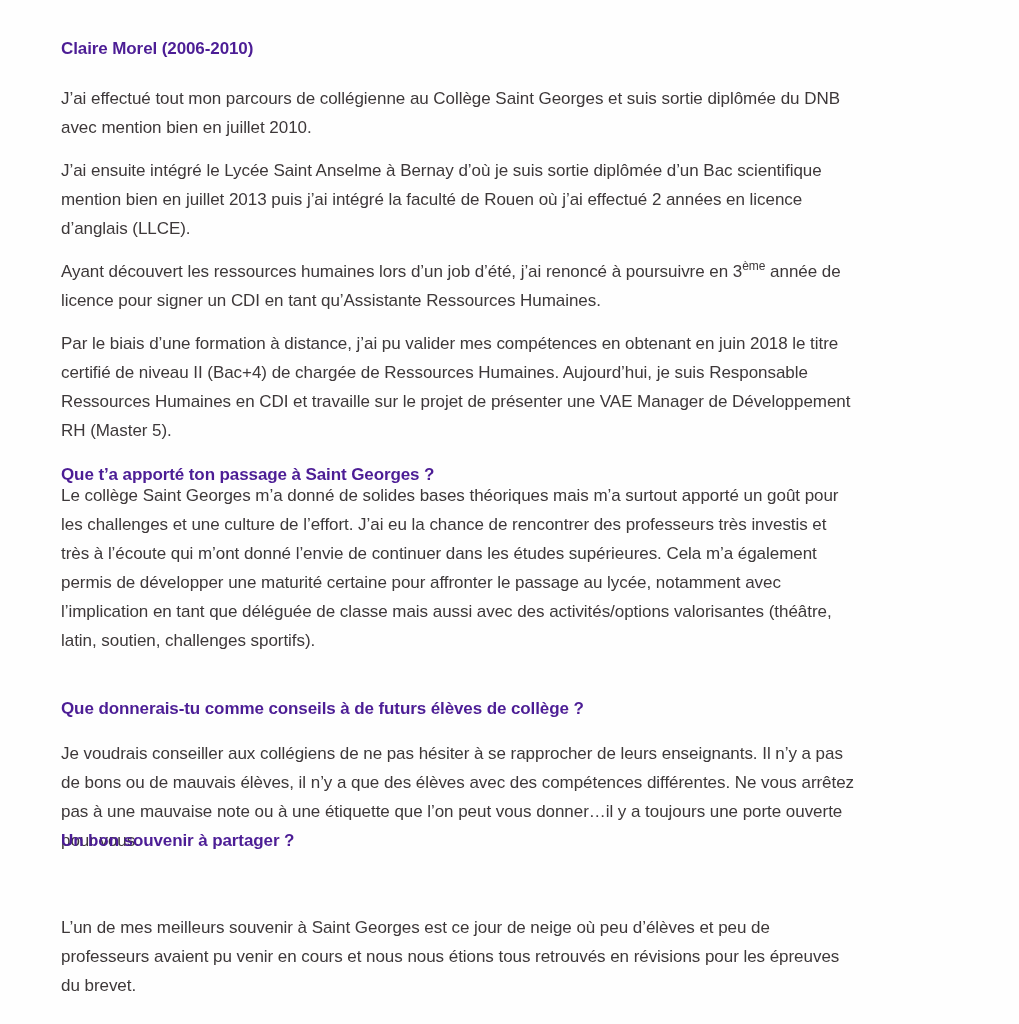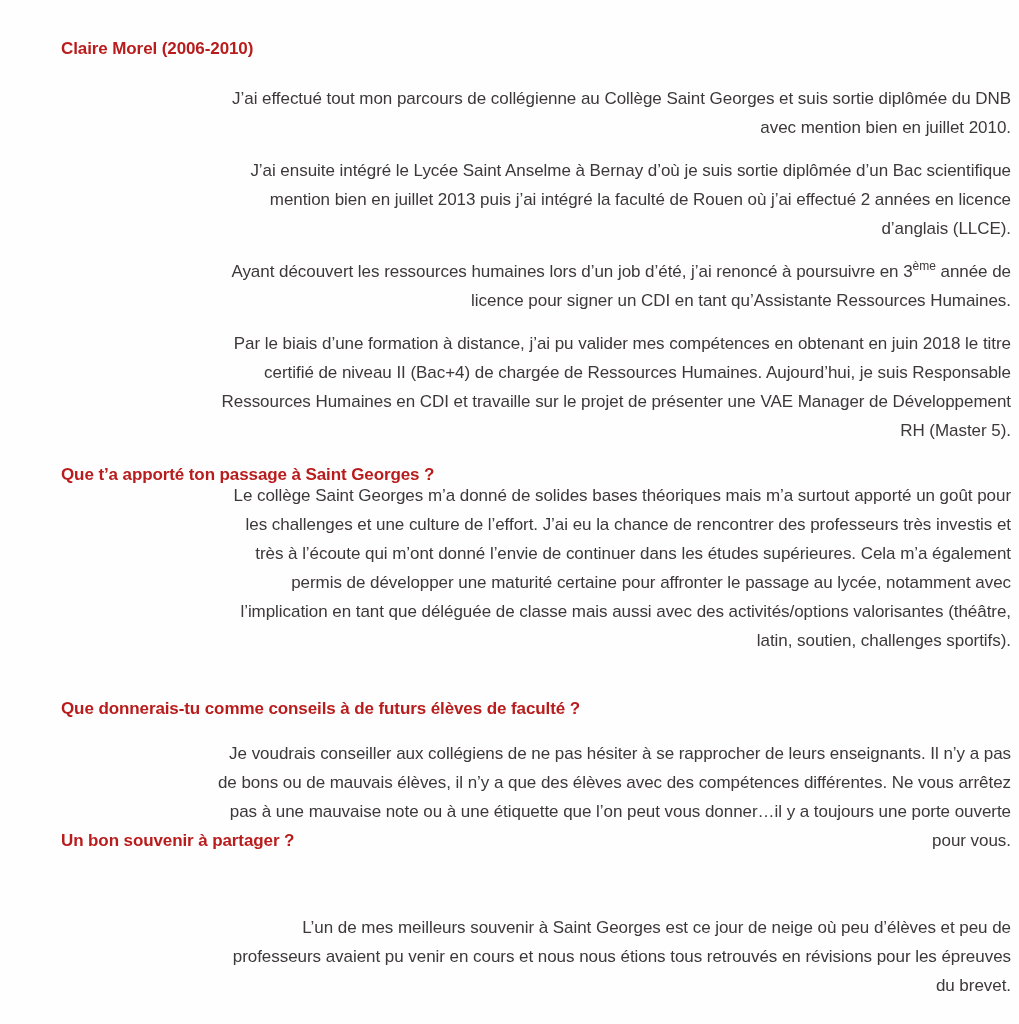--- a/index.html
+++ b/index.html
@@ -24,29 +24,28 @@
   }
   .block {
     position: absolute;
     left: 61px;
     width: 950px;
   }
   .heading {
     font-weight: bold;
     font-size: 17px;
     line-height: 29px;
-    color: #b91c1c;
+    color: #4c1d95;
     letter-spacing: -0.1px;
   }
   .para {
     font-size: 17px;
     line-height: 29px;
     color: #3d3839;
     letter-spacing: -0.05px;
-    text-align: right;
   }
   .line {
     display: block;
     white-space: nowrap;
   }
   sup {
     font-size: 12px;
     line-height: 0;
     vertical-align: 7px;
   }
@@ -84,21 +83,21 @@
   <div class="block heading" style="top:460px;">Que t’a apporté ton passage à Saint Georges ?</div>
   <div class="block para" style="top:481px;">
     <span class="line">Le collège Saint Georges m’a donné de solides bases théoriques mais m’a surtout apporté un goût pour</span>
     <span class="line">les challenges et une culture de l’effort. J’ai eu la chance de rencontrer des professeurs très investis et</span>
     <span class="line">très à l’écoute qui m’ont donné l’envie de continuer dans les études supérieures. Cela m’a également</span>
     <span class="line">permis de développer une maturité certaine pour affronter le passage au lycée, notamment avec</span>
     <span class="line">l’implication en tant que déléguée de classe mais aussi avec des activités/options valorisantes (théâtre,</span>
     <span class="line">latin, soutien, challenges sportifs).</span>
   </div>
 
-  <div class="block heading" style="top:694px;">Que donnerais-tu comme conseils à de futurs élèves de faculté ?</div>
+  <div class="block heading" style="top:694px;">Que donnerais-tu comme conseils à de futurs élèves de collège ?</div>
   <div class="block para" style="top:739px;">
     <span class="line">Je voudrais conseiller aux collégiens de ne pas hésiter à se rapprocher de leurs enseignants. Il n’y a pas</span>
     <span class="line">de bons ou de mauvais élèves, il n’y a que des élèves avec des compétences différentes. Ne vous arrêtez</span>
     <span class="line">pas à une mauvaise note ou à une étiquette que l’on peut vous donner…il y a toujours une porte ouverte</span>
     <span class="line">pour vous.</span>
   </div>
 
   <div class="block heading" style="top:826px;">Un bon souvenir à partager ?</div>
   <div class="block para" style="top:913px;">
     <span class="line">L’un de mes meilleurs souvenir à Saint Georges est ce jour de neige où peu d’élèves et peu de</span>

